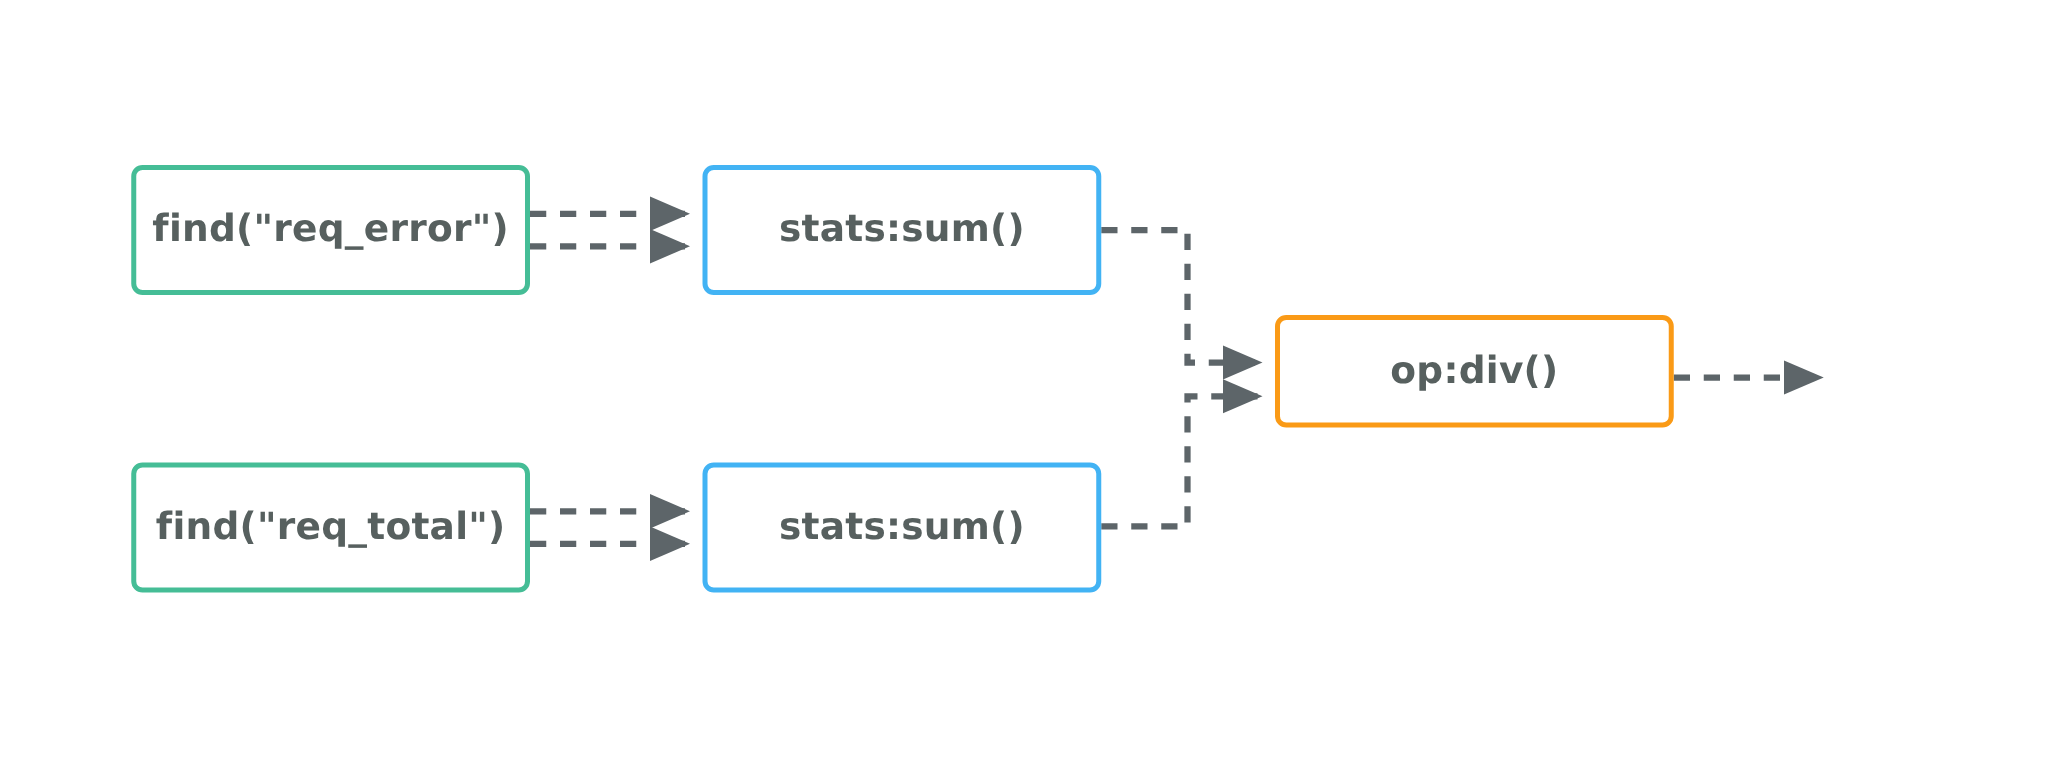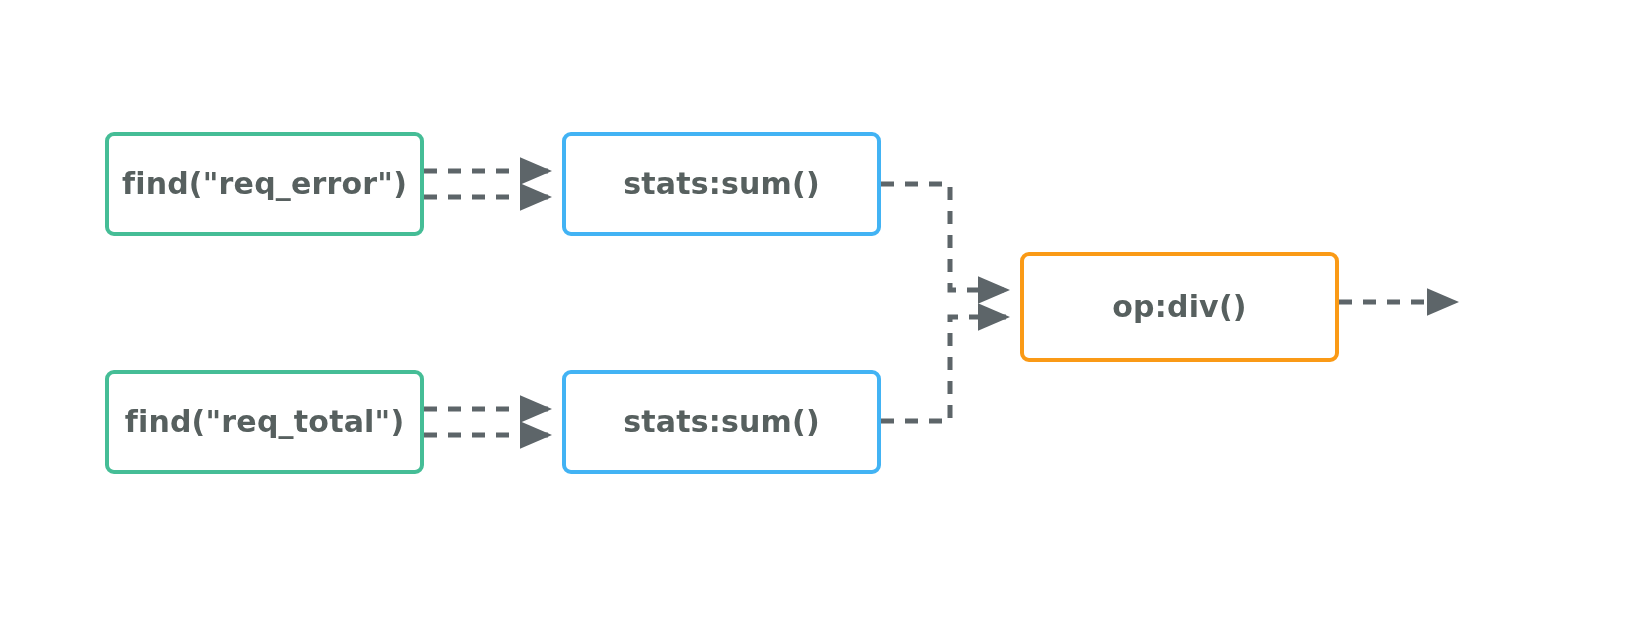--- a/index.html
+++ b/index.html
@@ -80,17 +80,17 @@
   </div>
 
   <div class="node kind-find" style="left: 105px; top: 370px; width: 319px; height: 104px; border-color: rgb(69, 189, 150);">
     <span class="node-label">find("req_total")</span>
   </div>
 
   <div class="node kind-stats" style="left: 562px; top: 370px; width: 319px; height: 104px; border-color: rgb(66, 179, 244);">
     <span class="node-label">stats:sum()</span>
   </div>
 
-  <div class="node kind-op" style="left: 1020px; top: 252px; width: 319px; height: 110px; border-color: rgb(250, 154, 22);">
+  <div class="node kind-op" style="left: 1020px; top: 252px; width: 319px; height: 90px; border-color: rgb(250, 154, 22);">
     <span class="node-label">op:div()</span>
   </div>
 
 </div>
 
 </body></html>

